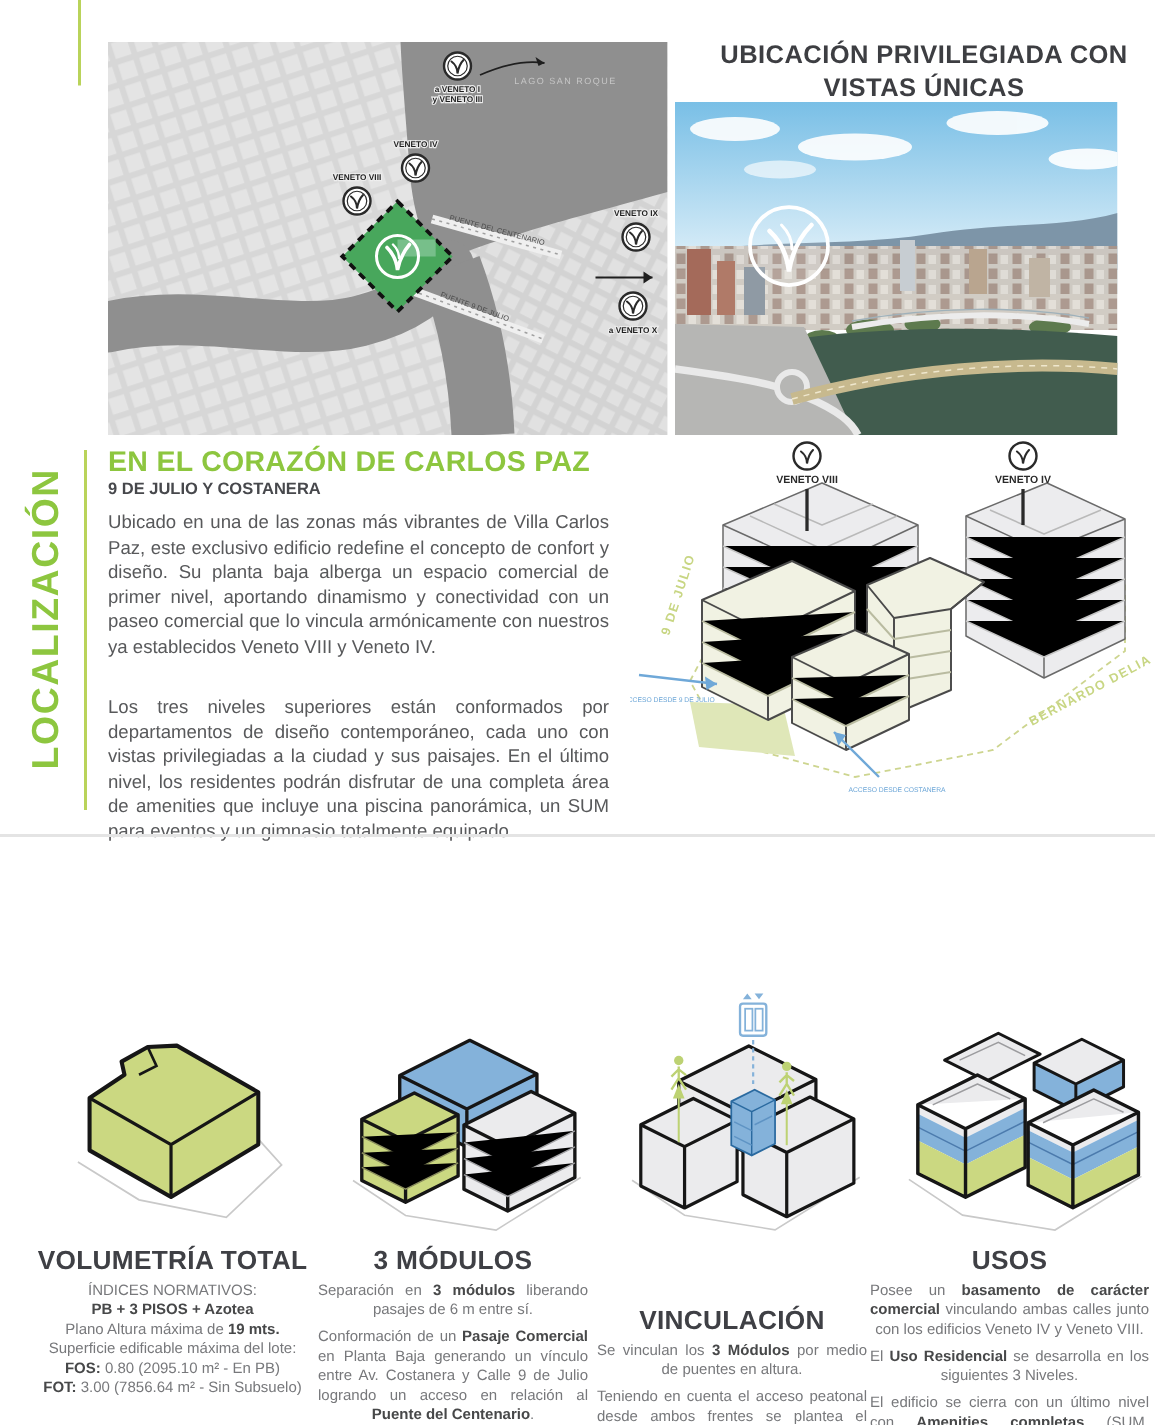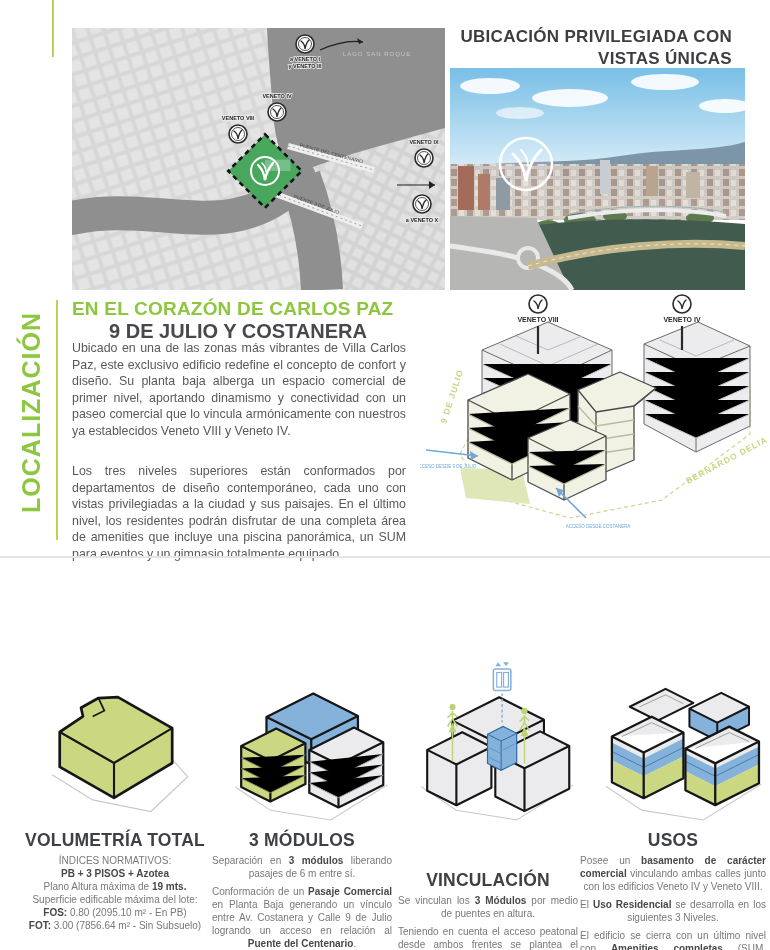--- a/index.html
+++ b/index.html
@@ -1,28 +1,28 @@
 <!DOCTYPE html>
 <html><head>
 <meta charset="utf-8">
 <style>
   html,body{margin:0;padding:0;background:#fff;}
   #page{position:relative;width:770px;height:950px;background:#fff;overflow:hidden;
         font-family:"Liberation Sans",sans-serif;color:#58595b;}
   .abs{position:absolute;}
   .vline{width:2px;background:#b9d35a;}
   
-  .hero-title{left:428px;top:26px;width:304px;text-align:right;font-weight:bold;
+  .hero-title{left:464px;top:26px;width:304px;text-align:center;font-weight:bold;
               font-size:17px;line-height:1.3;color:#3d3e42;letter-spacing:.3px;}
   
   .vertical-label{left:-89px;top:398px;width:240px;text-align:center;
     transform:rotate(-90deg);font-size:25px;font-weight:bold;color:#8dc63f;letter-spacing:1px;}
   .sec-heading{left:72px;top:298px;width:332px;font-size:19px;
                font-weight:bold;color:#8dc63f;letter-spacing:.2px;}
-  .sec-sub{left:72px;top:320px;width:332px;text-align:center;font-size:20px;
+  .sec-sub{left:72px;top:320px;width:332px;font-size:11px;
            font-weight:bold;color:#47484c;}
   .para{left:72px;width:334px;font-size:12.4px;line-height:1.34;color:#58595b;
         text-align:justify;}
   
   .divider{left:0;top:556px;width:770px;height:2px;background:#e4e4e4;}
   
   .col-title{font-size:17.5px;font-weight:bold;color:#3f4045;text-align:center;letter-spacing:.2px;}
   .col-body{font-size:10px;line-height:1.3;color:#77787b;margin-top:3px;}
   .col-body .tline{text-align:justify;text-align-last:center;margin:0;}
   .col-body.center .tline{text-align:center;text-align-last:auto;}

